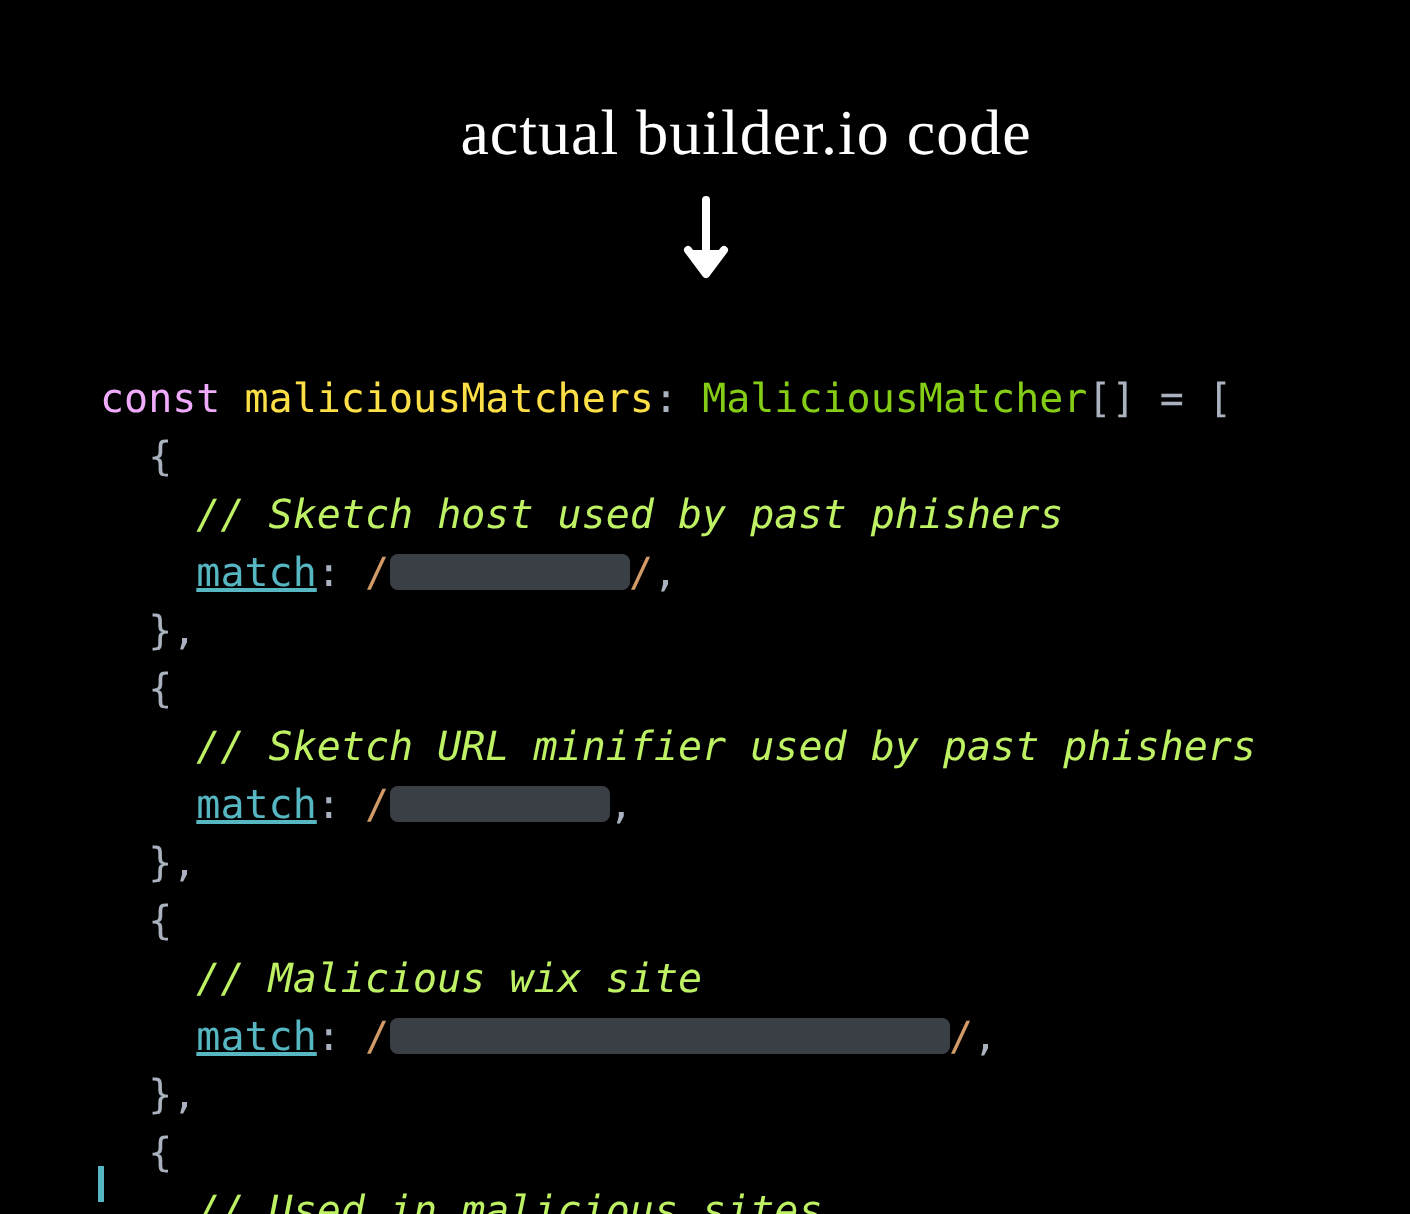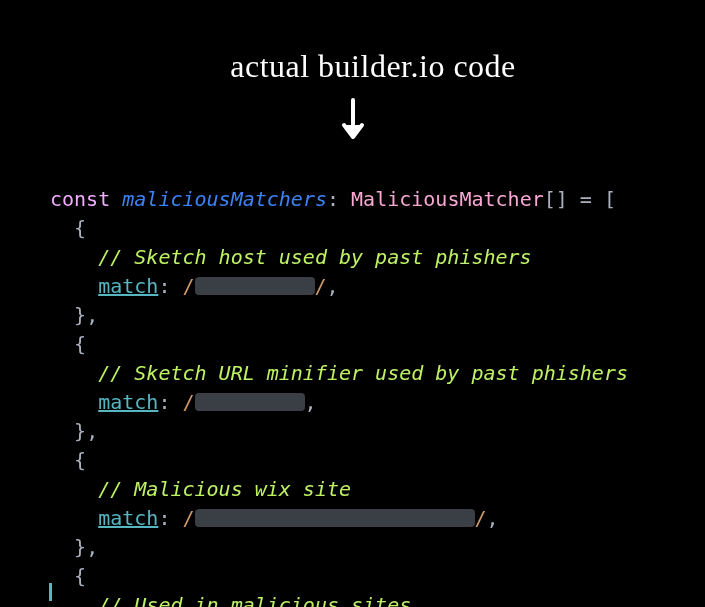--- a/index.html
+++ b/index.html
@@ -39,23 +39,23 @@
     position: absolute;
     top: 185px;
     left: 50px;
     font-size: 20px;
     line-height: 1.45;
     white-space: pre;
     font-family: 'Menlo', 'Monaco', 'Consolas', monospace;
   }
   .line { display: block; height: 29px; }
   .tok-keyword { color: #f0abfc; }
-  .tok-varname { color: #3b82f6; font-style: italic; }
+  .tok-varname { color: #fde047; }
   .tok-punct { color: #abb2bf; }
-  .tok-type { color: #f9a8d4; }
+  .tok-type { color: #84cc16; }
   .tok-comment { color: #bef264; font-style: italic; }
   .tok-prop { color: #56b6c2; text-decoration: underline; }
   .tok-regex-slash { color: #d19a66; }
   .redacted {
     display: inline-block;
     background: #3a3f46;
     border-radius: 4px;
     height: 18px;
     vertical-align: -2px;
   }

